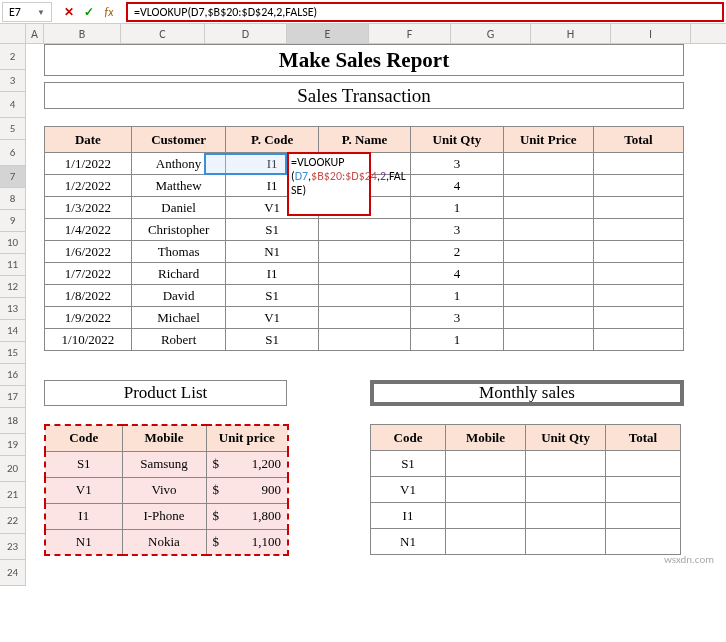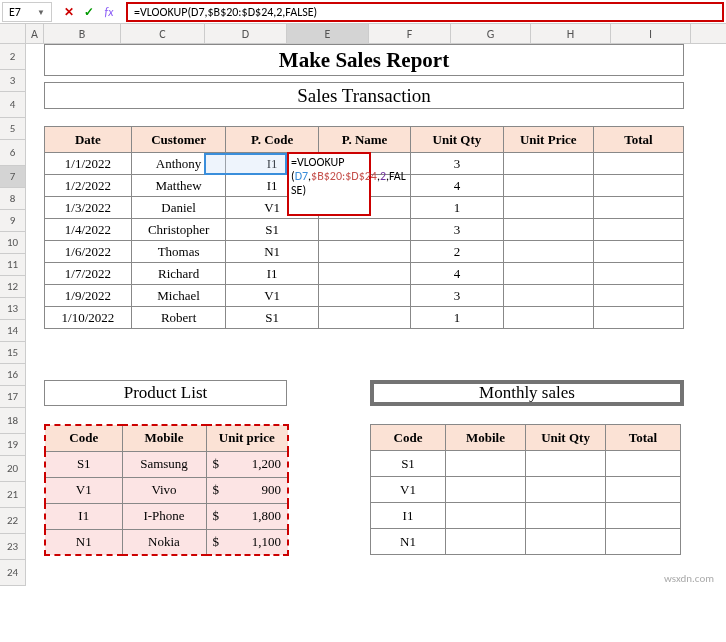--- a/index.html
+++ b/index.html
@@ -6,21 +6,21 @@
     body { font-family: Calibri, Arial, sans-serif; font-size: 13px; background: #fff; color: #000; user-select: none; }
     
     
     .formula-bar { display: flex; align-items: center; height: 24px; border-bottom: 1px solid #ccc; background: #fff; }
     .namebox { width: 50px; padding: 0 6px; border: 1px solid #ccc; margin: 2px; height: 20px; display: flex; align-items: center; font-size: 12px; }
     .namebox-arrow { font-size: 8px; color: #666; margin-left: auto; }
     .fb-btns { display: flex; align-items: center; gap: 6px; padding: 0 8px; }
     .fb-btn { width: 14px; height: 14px; display: flex; align-items: center; justify-content: center; font-size: 12px; cursor: pointer; }
     .fb-x { color: #c00; font-weight: bold; }
     .fb-check { color: #090; font-weight: bold; }
-    .fb-fx { font-style: italic; font-size: 12px; color: #8b5cf6; }
+    .fb-fx { font-style: italic; font-size: 12px; color: #a16207; }
     .formula-input-wrap { flex: 1; padding: 0 6px; border: 2px solid #c00; margin: 1px 2px; height: 20px; display: flex; align-items: center; background: #fff; }
     .formula-input { font-size: 12px; font-family: Calibri, Arial, sans-serif; }
     
     
     .col-headers { display: flex; height: 20px; background: #f3f2f1; border-bottom: 1px solid #ccc; }
     .corner { width: 26px; border-right: 1px solid #ccc; background: #f3f2f1; }
     .ch { border-right: 1px solid #ccc; text-align: center; font-size: 12px; color: #555; line-height: 20px; }
     .ch-A {width:18px;} .ch-B{width:77px;} .ch-C{width:84px;} .ch-D{width:82px;}
     .ch-E{width:82px;background:#d4d4d4;} .ch-F{width:82px;} .ch-G{width:80px;}
     .ch-H{width:80px;} .ch-I{width:80px;}
@@ -62,21 +62,21 @@
     .pl-price span:first-child { float:left; } .pl-price span:last-child{ float:right; }
     
     
     .ms-title { position:absolute; top:336px; left:344px; width:314px; height:26px; border:4px solid #737373; display:flex; align-items:center; justify-content:center; font-family:'Times New Roman',serif; font-size:17px; background:#fff; }
     .ms-table { position:absolute; top:380px; left:344px; border-collapse:collapse; }
     .ms-table th, .ms-table td { border:1px solid #888; text-align:center; font-family:'Times New Roman',serif; font-size:13px; padding:0 6px; }
     .ms-table th { background:#fbe2d5; height:26px; font-weight:bold; }
     .ms-table td { background:#fff; height:26px; }
     .ms-c1{width:75px;} .ms-c2{width:80px;} .ms-c3{width:80px;} .ms-c4{width:75px;}
     
-    .watermark { position:absolute; right: 12px; bottom: 1px; font-size: 11px; color: #aaa; }
+    .watermark { position:absolute; right: 12px; bottom: 20px; font-size: 11px; color: #aaa; }
   </style>
 </head>
 <body>
 
 <div class="formula-bar">
   <div class="namebox">
     <span>E7</span>
     <span class="namebox-arrow">▼</span>
   </div>
   <div class="fb-btns">
@@ -192,20 +192,29 @@
       <tr>
             <td>1/7/2022</td>
             <td>Richard</td>
             <td>I1</td>
             <td></td>
             <td>4</td>
             <td></td>
             <td></td>
           </tr>
       <tr>
+            <td>1/8/2022</td>
+            <td>David</td>
+            <td>S1</td>
+            <td></td>
+            <td>1</td>
+            <td></td>
+            <td></td>
+          </tr>
+      <tr>
             <td>1/9/2022</td>
             <td>Michael</td>
             <td>V1</td>
             <td></td>
             <td>3</td>
             <td></td>
             <td></td>
           </tr>
       <tr>
             <td>1/10/2022</td>

